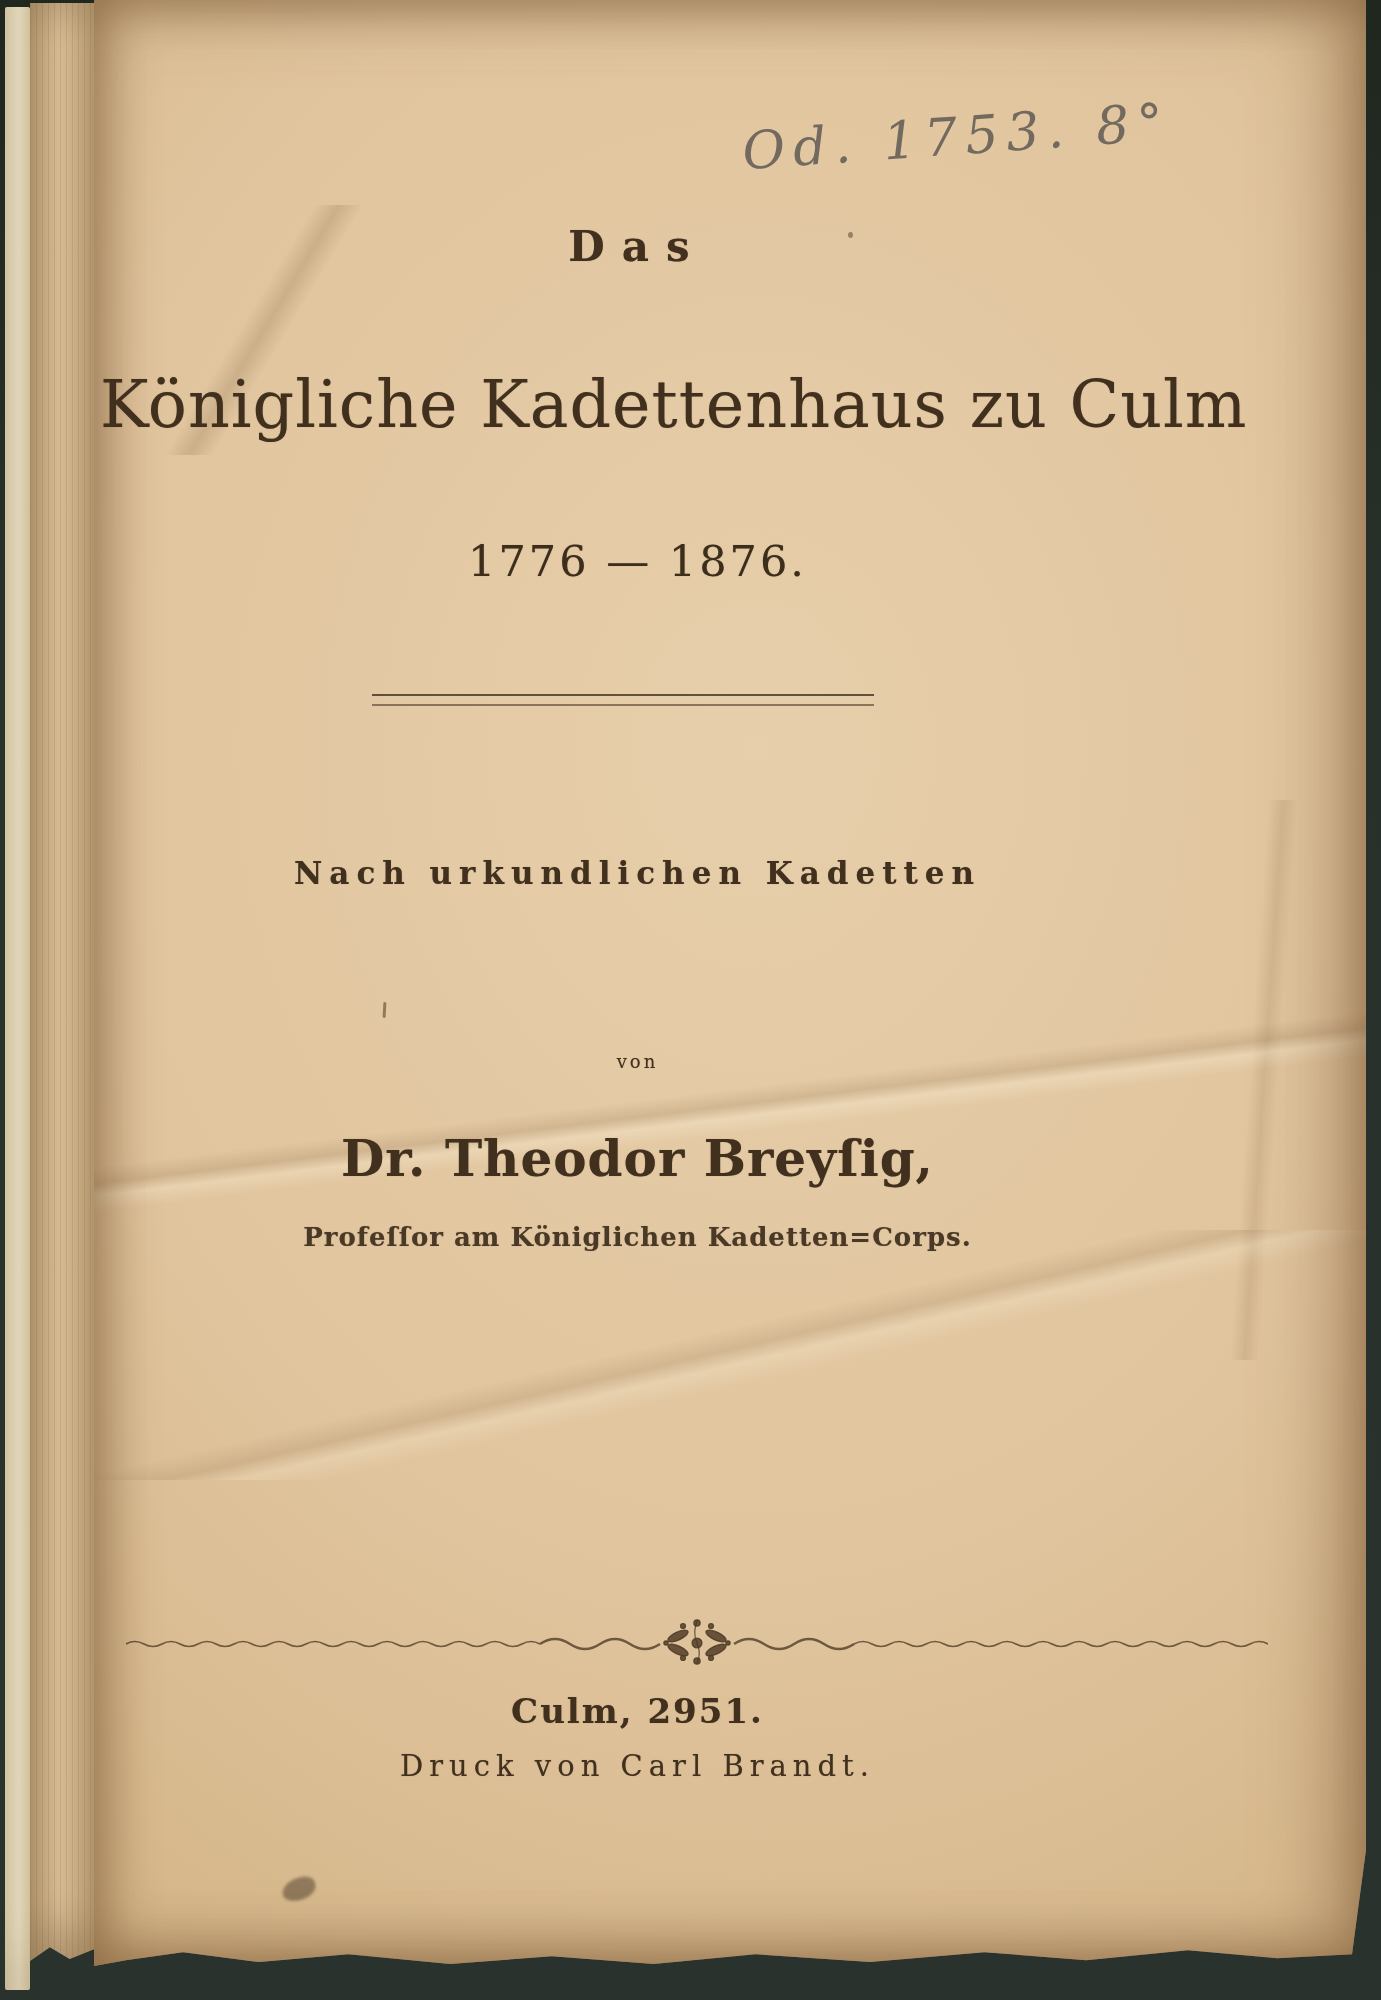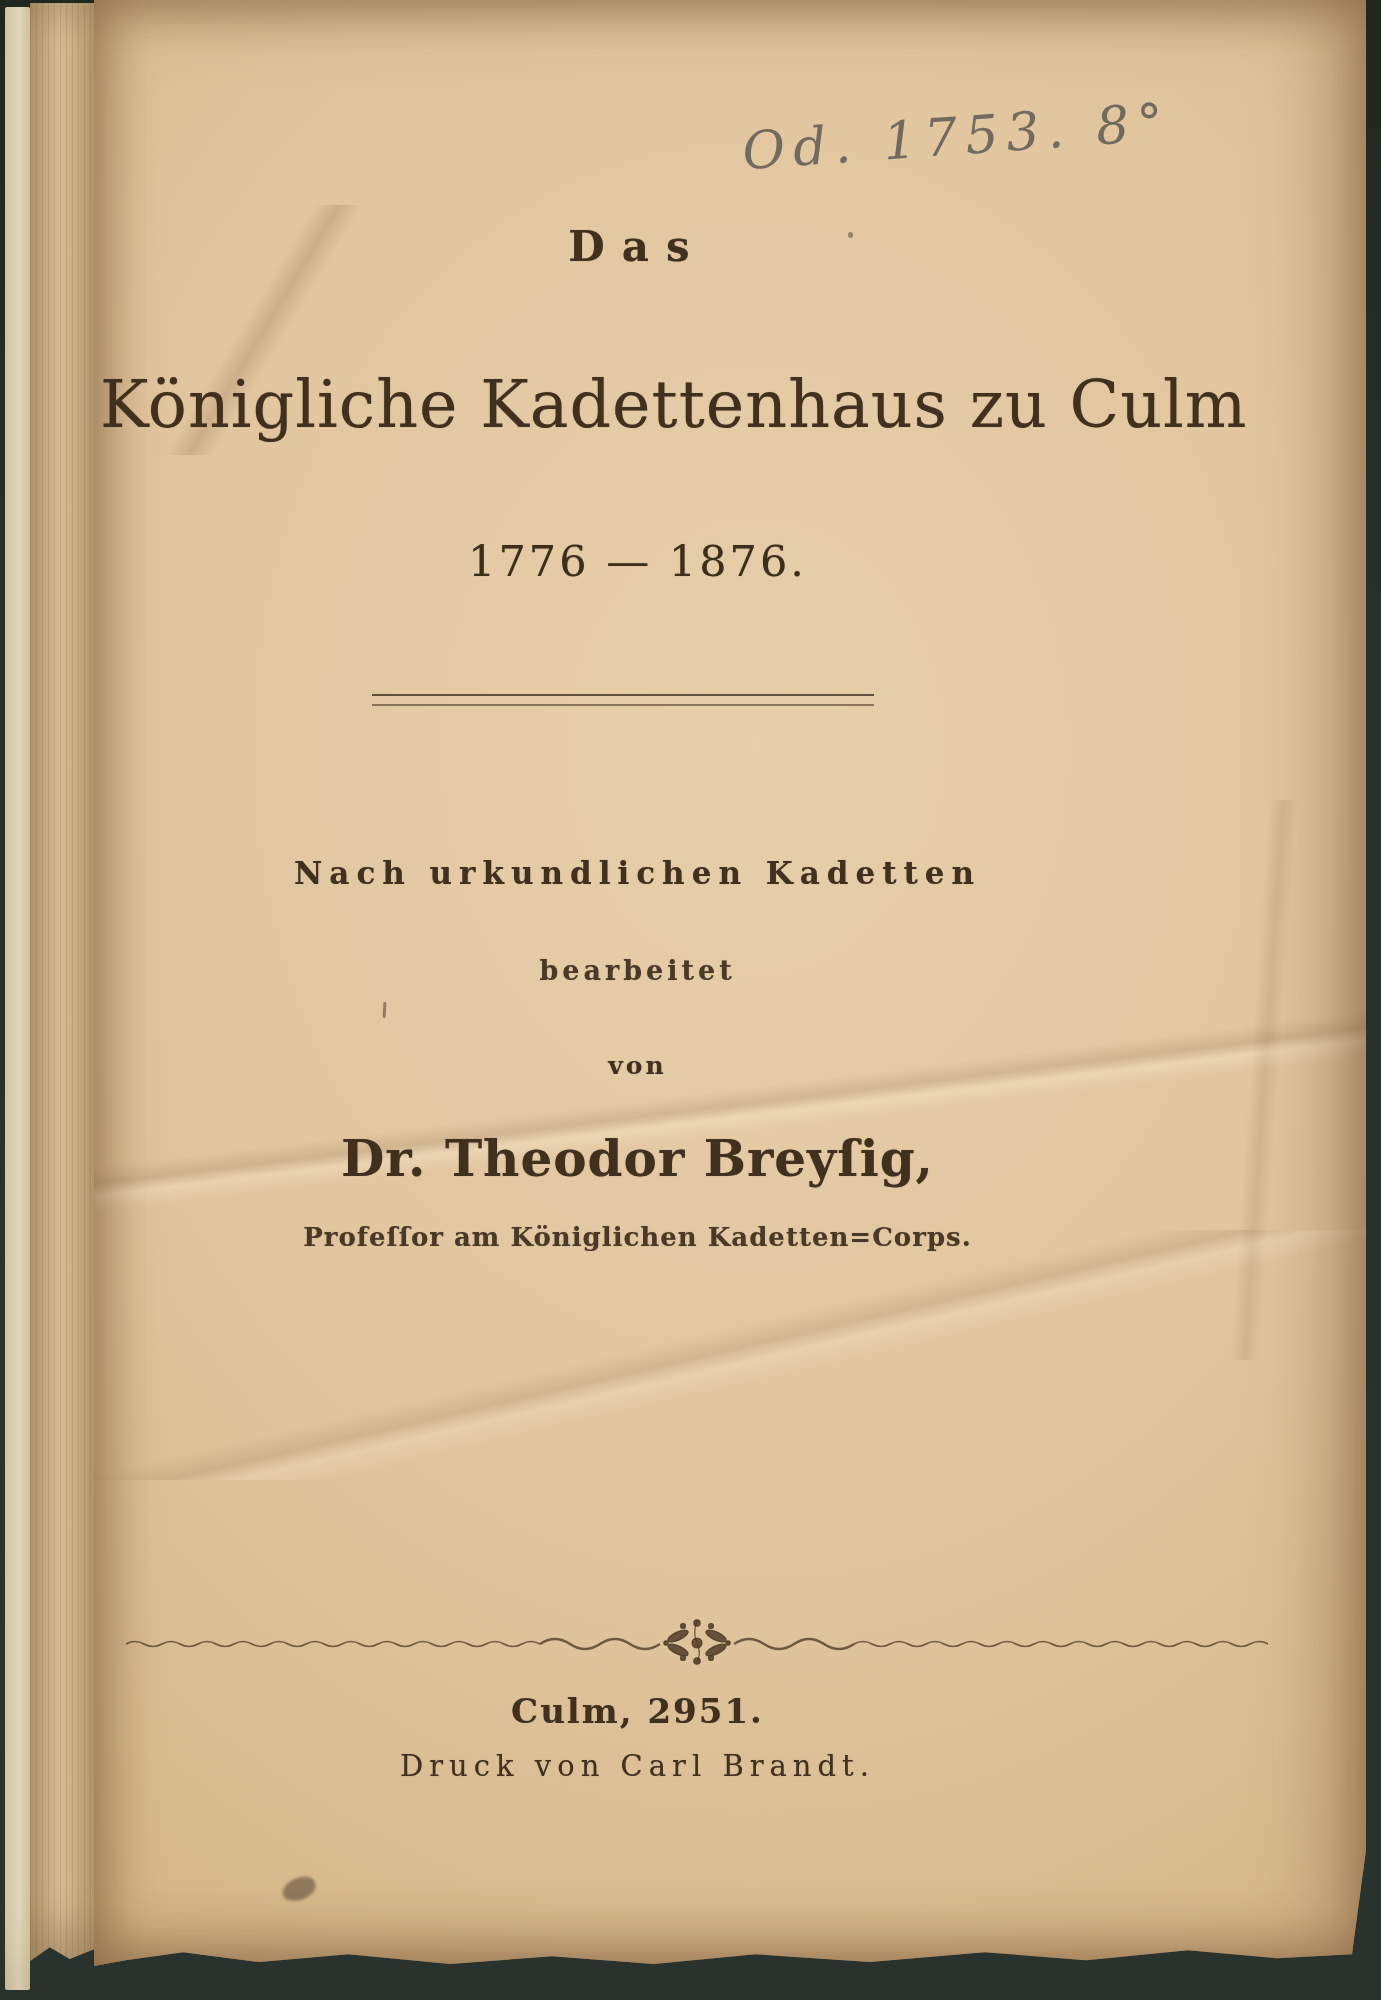--- a/index.html
+++ b/index.html
@@ -47,21 +47,21 @@
   }
   .line { position:absolute; left:100px; width:1075px; text-align:center;
           color:#41301e; line-height:1; text-shadow:0 0 1px rgba(58,44,28,.35); }
   .halftitle { top:226px; font-size:42px; font-weight:bold; letter-spacing:17px; }
   .maintitle { top:372px; font-size:65px; font-weight:normal; letter-spacing:1px; white-space:nowrap; }
   .dates     { top:540px; font-size:43px; letter-spacing:3px; color:#3d2e1c; }
   .rule-double { position:absolute; left:372px; top:694px; width:502px; height:8px;
       border-top:2px solid rgba(62,46,28,.78); border-bottom:2px solid rgba(62,46,28,.55); }
   .subtitle  { top:858px; font-size:31px; font-weight:bold; letter-spacing:7px; }
   .bearb     { top:957px; font-size:27px; font-weight:bold; letter-spacing:4px; color:#4a3926; }
-  .von       { top:1053px; font-size:25px; font-weight:bold; letter-spacing:3px; }
+  .von       { top:1053px; font-size:18px; font-weight:normal; letter-spacing:3px; }
   .author    { top:1134px; font-size:50px; font-weight:bold; letter-spacing:1px; }
   .role      { top:1224px; font-size:26px; font-weight:bold; letter-spacing:1px; color:#4a3926; }
   .imprint   { top:1694px; font-size:34px; font-weight:bold; letter-spacing:2px; }
   .printer   { top:1752px; font-size:29px; font-weight:normal; letter-spacing:6px; }
   .shelfmark {
     position:absolute; left:742px; top:110px; width:440px;
     font-size:52px; font-style:italic; letter-spacing:8px; line-height:1;
     color:rgba(90,86,80,.82); transform:rotate(-4deg); white-space:nowrap;
   }
   .ornament { position:absolute; left:126px; top:1610px; width:1142px; height:62px; }
@@ -96,21 +96,20 @@
 
   <div class="line maintitle">Königliche Kadettenhaus zu Culm</div>
   <div class="speck-title"></div>
 
   <div class="line dates">1776 — 1876.</div>
 
   <div class="rule-double"></div>
 
   <div class="line subtitle">Nach urkundlichen Kadetten</div>
 
-  <div class="line bearb">bearbeitet</div>
   <div class="inkdash"></div>
 
   <div class="line von">von</div>
 
   <div class="line role">Profeſſor am Königlichen Kadetten=Corps.</div>
 
   <div class="line author">Dr. Theodor Breyſig,</div>
 
   <svg class="ornament" viewBox="0 0 1142 62" xmlns="http://www.w3.org/2000/svg">
     <g stroke="rgba(72,53,32,.75)" fill="none" stroke-width="1.6">

